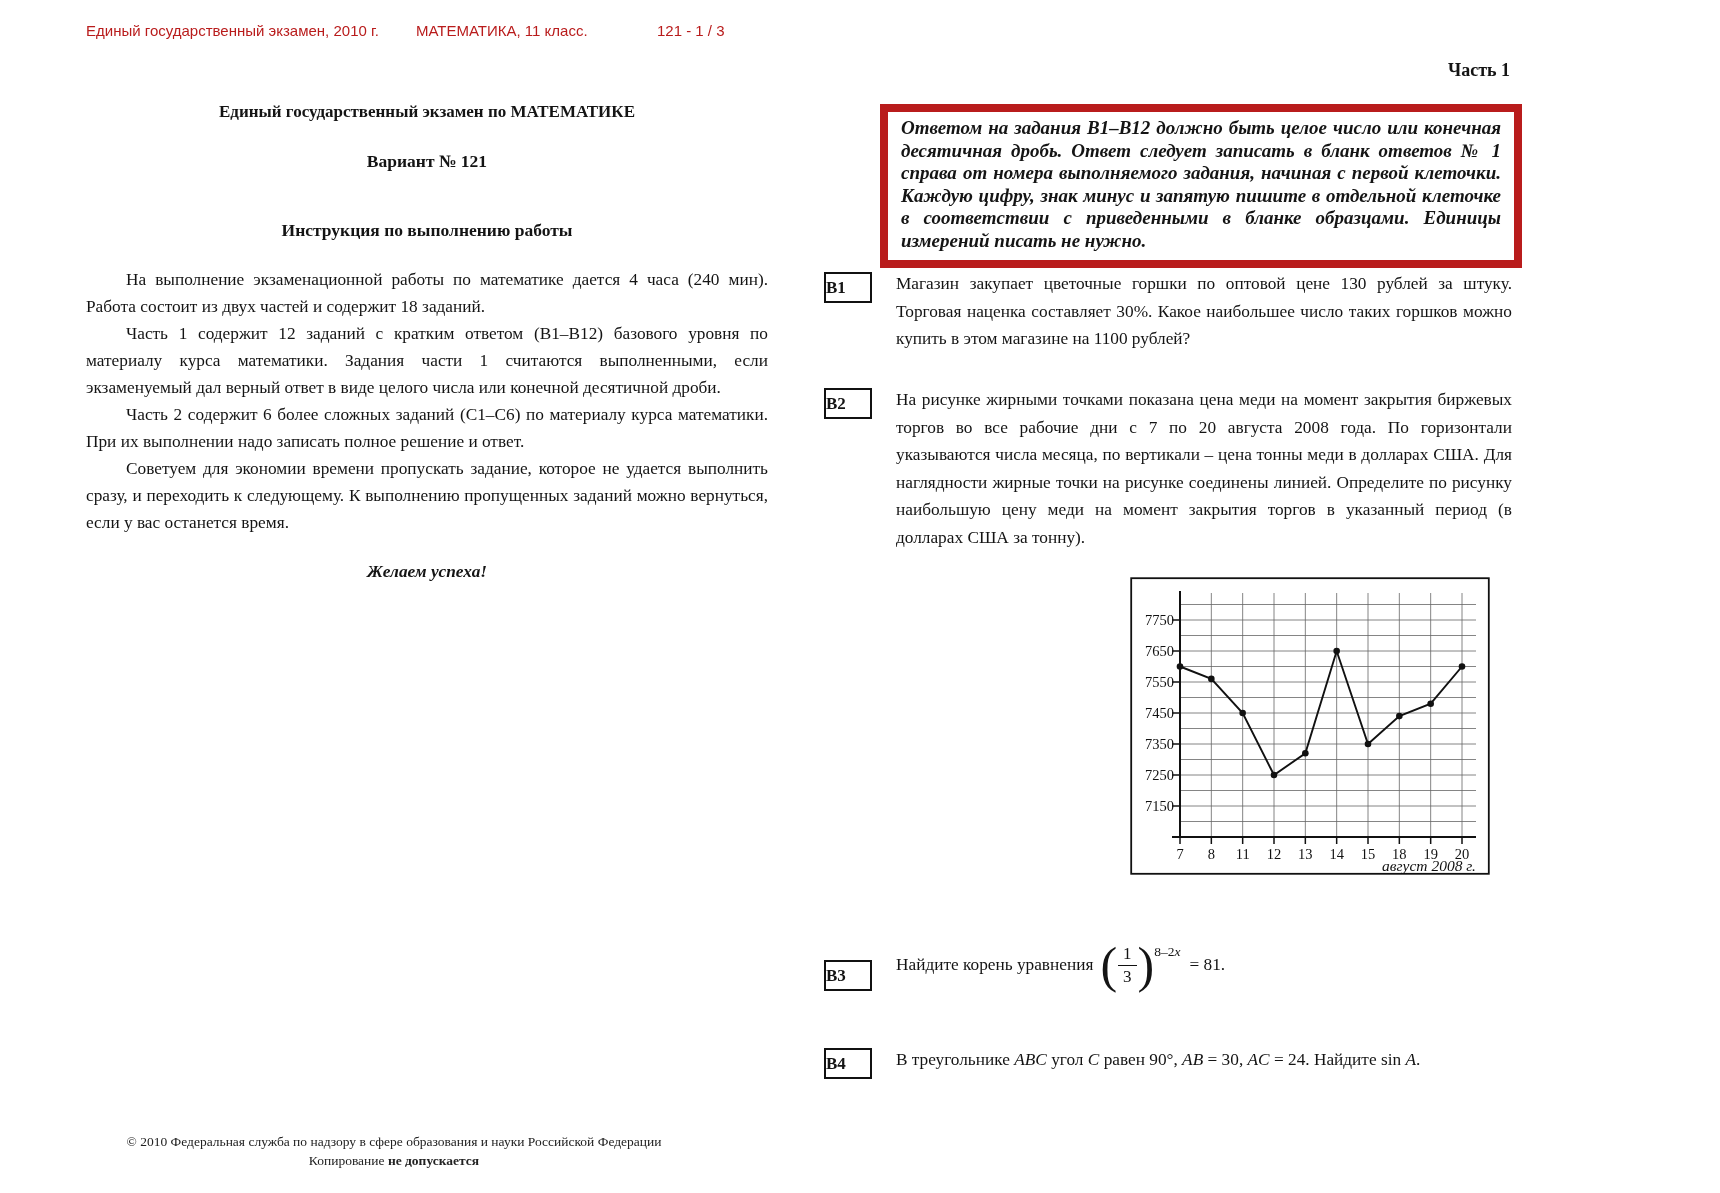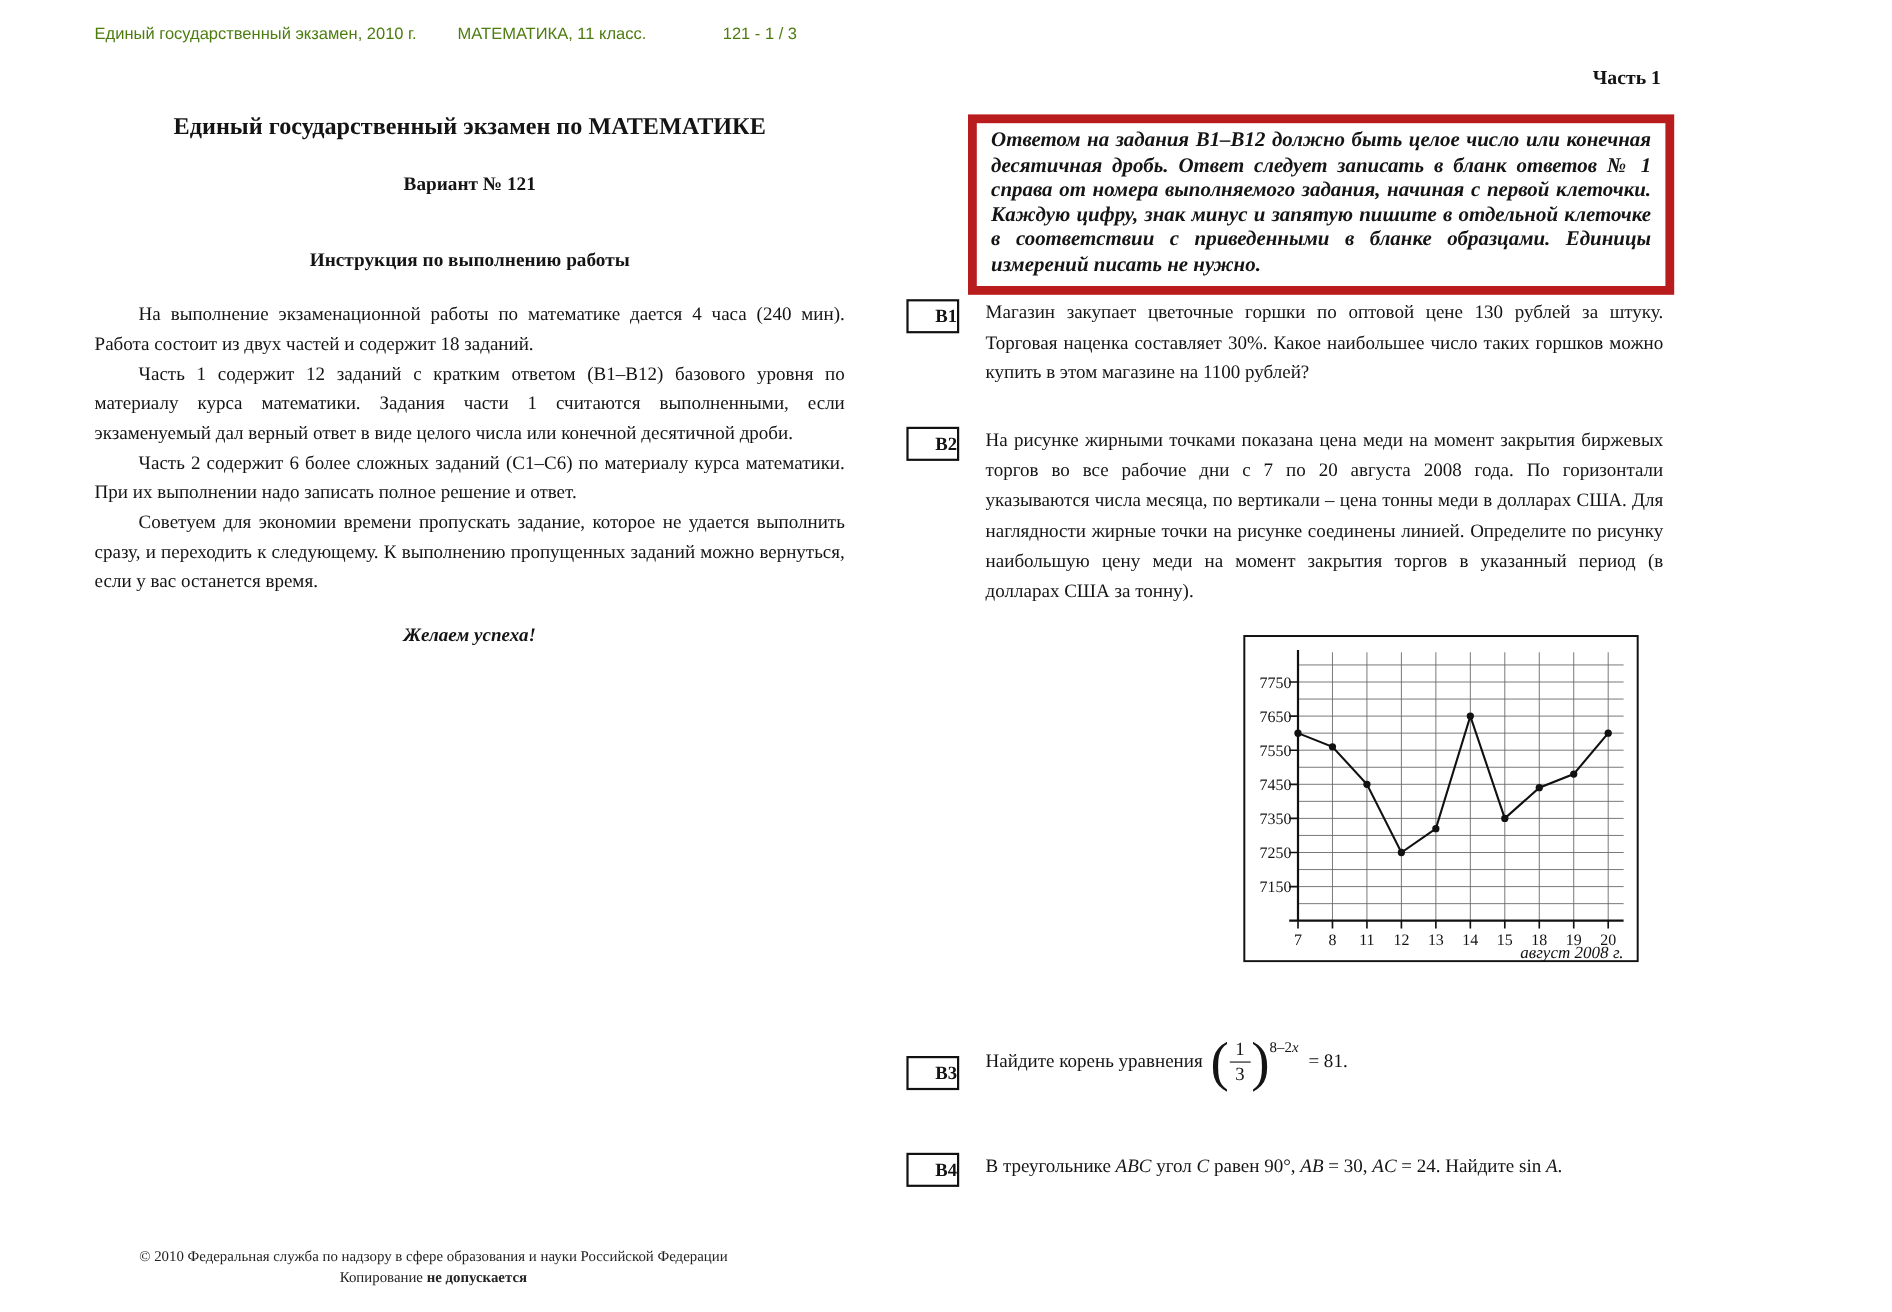--- a/index.html
+++ b/index.html
@@ -3,48 +3,48 @@
 <meta charset="utf-8">
 <style>
   html,body{margin:0;padding:0;}
   body{
     width:1720px;height:1193px;position:relative;background:#ffffff;
     font-family:"Liberation Serif", serif;color:#141414;
     -webkit-font-smoothing:antialiased;
   }
   
   .scan-header{position:absolute;top:22px;left:0;right:0;height:20px;
-    font-family:"Liberation Sans", sans-serif;font-size:15px;color:#4d7c0f;}
+    font-family:"Liberation Sans", sans-serif;font-size:15px;color:#b91c1c;}
   .h-left{position:absolute;left:86px;}
   .h-center{position:absolute;left:416px;}
   .h-right{position:absolute;left:657px;}
 
   
   .left-page{position:absolute;left:86px;top:96px;width:682px;}
-  .exam-title{margin:6px 0 0;font-size:22px;font-weight:bold;text-align:center;}
+  .exam-title{margin:6px 0 0;font-size:17px;font-weight:bold;text-align:center;}
   .variant{margin:29px 0 0;font-size:17.5px;font-weight:bold;text-align:center;}
   .instr-heading{margin:48px 0 0;font-size:17.5px;font-weight:bold;text-align:center;}
   .body-par{margin:0;text-indent:40px;text-align:justify;font-size:17.3px;line-height:27px;}
   .body-par.first{margin-top:25px;}
   .wish{margin:26px 0 0;text-align:center;font-weight:bold;font-style:italic;font-size:17.3px;}
 
   
   .right-page{position:absolute;left:824px;top:60px;width:690px;height:1080px;}
   .part-heading{position:absolute;left:56px;top:0;width:630px;margin:0;
     text-align:right;font-size:18px;font-weight:bold;}
   .note-box{position:absolute;left:56px;top:44px;width:600px;
     border:8px solid #b91c1c;padding:5px 13px 7px;
     font-weight:bold;font-style:italic;font-size:19px;line-height:22.6px;text-align:justify;}
   .task{position:absolute;left:0;width:690px;}
   .task-b1{top:210px;}
   .task-b2{top:326px;}
   .task-b3{top:872px;}
   .task-b4{top:986px;}
   .task-label{position:absolute;left:0;top:2px;width:44px;height:27px;
-    border:2px solid #111;text-align:right;font-weight:bold;font-size:17px;line-height:27px;
+    border:2px solid #111;text-align:left;font-weight:bold;font-size:17px;line-height:27px;
     background:#fff;}
   .task-text{margin:0 0 0 72px;width:616px;text-align:justify;font-size:17.3px;line-height:27.5px;}
   .task-text.noj{text-align:left;}
 
   
   .figure{position:absolute;left:306px;top:517px;width:360px;height:298px;}
 
   
   .task-b3 .task-label{top:28px;}
   .task-line{margin-left:72px;height:66px;display:flex;align-items:center;font-size:17.3px;}

